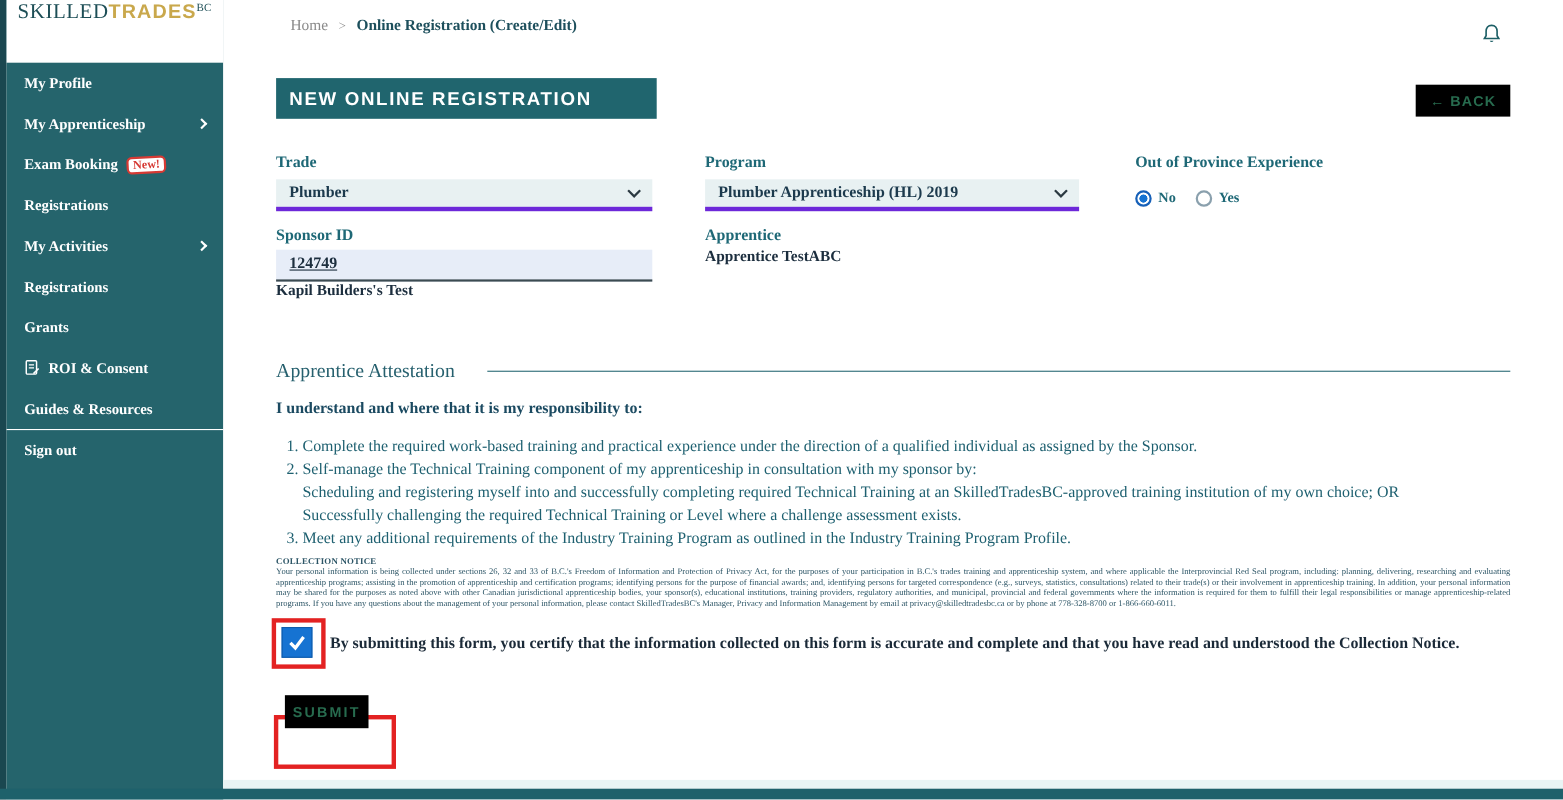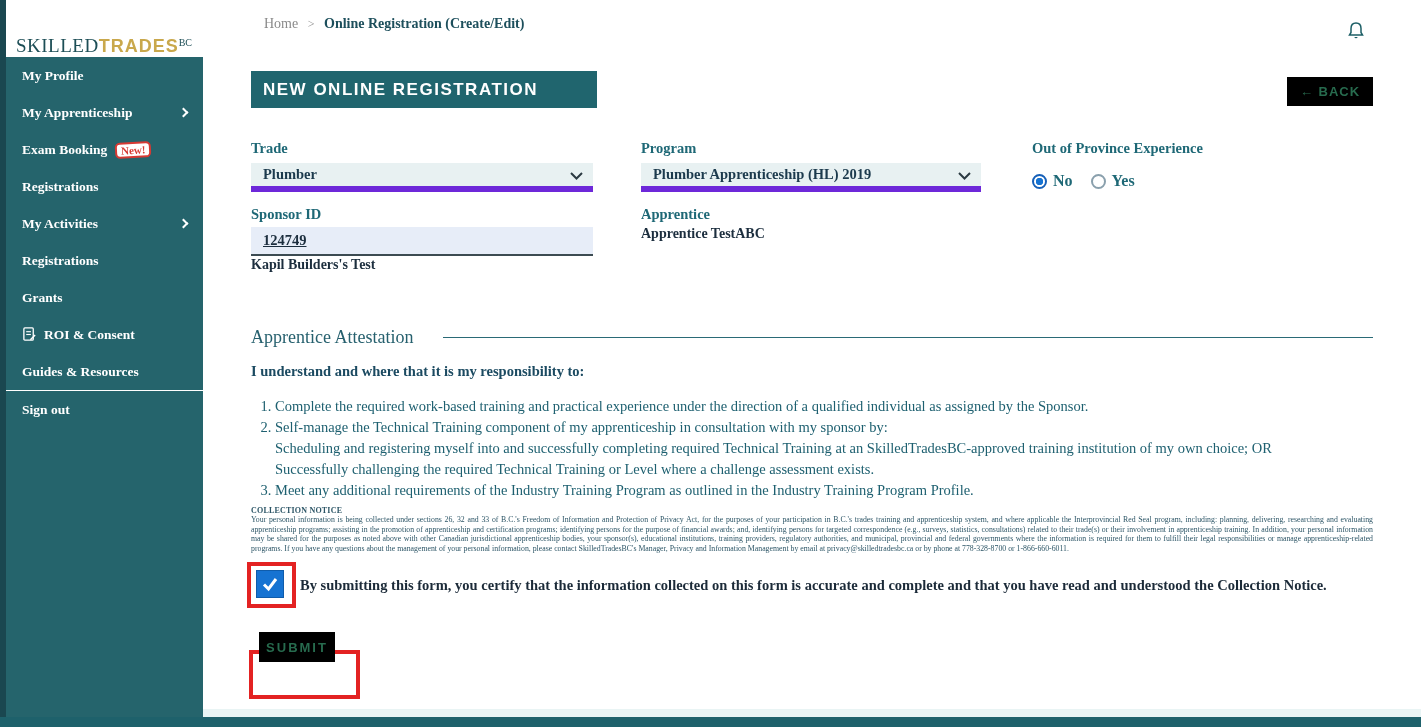--- a/index.html
+++ b/index.html
@@ -5,21 +5,21 @@
   * { margin:0; padding:0; box-sizing:border-box; }
   html,body { background:#ffffff; }
   #screen {
     position:relative; width:1421px; height:727px; overflow:hidden;
     font-family:"Liberation Serif", serif; background:#ffffff;
   }
   
   #left-strip { position:absolute; left:0; top:0; width:6px; height:727px; background:#1a4750; }
   #sidebar { position:absolute; left:6px; top:0; width:197px; height:727px; background:#25646c; }
   #logo-box { position:absolute; left:6px; top:0; width:197px; height:57px; background:#ffffff;
-              display:flex; align-items:flex-end; padding-left:10px; }
+              display:flex; align-items:flex-start; padding-left:10px; }
   .brand-skilled { font-family:"Liberation Serif", serif; font-size:19px; color:#1d4e56; letter-spacing:.5px; }
   .brand-trades  { font-family:"Liberation Sans", sans-serif; font-weight:bold; font-size:18px;
                    color:#c9a84c; letter-spacing:1px; }
   .brand-bc { font-family:"Liberation Serif", serif; font-size:10px; color:#1d4e56; vertical-align:super; }
   .side-item { position:relative; height:37px; display:flex; align-items:center; padding-left:16px;
                color:#ffffff; font-weight:bold; font-size:13.5px; cursor:pointer; }
   .side-items { position:absolute; top:57px; left:0; right:0; }
   .chev { width:7px; height:7px; border-top:2px solid #fff; border-right:2px solid #fff;
           transform:rotate(45deg); position:absolute; right:16px; top:15px; }
   .new-badge { display:inline-block; margin-left:8px; background:#ffffff; color:#d63a34;
@@ -38,30 +38,30 @@
                  display:flex; align-items:center; padding-left:12px;
                  font-family:"Liberation Sans", sans-serif; font-weight:bold; font-size:17px;
                  color:#ffffff; letter-spacing:1.5px; }
   .yellow-btn { background:#000000; border:none; color:#276b4e;
                 font-family:"Liberation Sans", sans-serif; font-weight:bold; font-size:13px;
                 letter-spacing:1px; cursor:pointer; }
   #back-btn { position:absolute; right:48px; top:77px; width:86px; height:29px; }
   
   .field-label { position:absolute; font-weight:bold; font-size:14.5px; color:#1e6876; }
   .select-box { position:absolute; height:29px; background:#e8f1f2; border:none;
-                border-bottom:6px solid #6d28d9; display:flex; align-items:center;
+                border-bottom:4px solid #6d28d9; display:flex; align-items:center;
                 justify-content:space-between; padding:0 10px 0 12px; cursor:pointer; }
   .select-value { font-size:14.5px; color:#1c3a4d; font-weight:bold; }
   .text-input { position:absolute; height:29px; background:#e7edf8; border:none;
                 border-bottom:2px solid #3c4b52; font-family:"Liberation Serif", serif;
                 font-weight:bold; font-size:14.5px; color:#1c2e3e; padding:0 12px; }
   .helper-text { position:absolute; font-weight:bold; font-size:14px; color:#1c2e3e; }
   .value-text  { position:absolute; font-weight:bold; font-size:14px; color:#1c2e3e; }
   .radio-row { position:absolute; display:flex; align-items:center; gap:6px;
-               font-weight:bold; font-size:16px; color:#1e6876; }
+               font-weight:bold; font-size:13px; color:#1e6876; }
   .radio { width:15px; height:15px; border-radius:50%; display:inline-block; cursor:pointer; }
   .radio.on  { border:2px solid #1660b8; background:radial-gradient(circle, #1673d2 0 45%, #ffffff 50%); }
   .radio.off { border:2px solid #8aa0ad; background:#ffffff; }
   .radio-label { cursor:pointer; }
   
   #att-heading-row { position:absolute; left:48px; top:327px; width:1122px; display:flex; align-items:center; }
   #att-heading { font-size:18px; color:#26606e; white-space:nowrap; }
   #att-rule { flex:1; border-top:1px solid #2a6a76; margin-left:30px; }
   #att-intro { position:absolute; left:48px; top:363px; font-weight:bold; font-size:14.5px; color:#1b4a61; }
   #att-list { position:absolute; left:52px; top:396px; width:1115px; font-size:14.5px;

